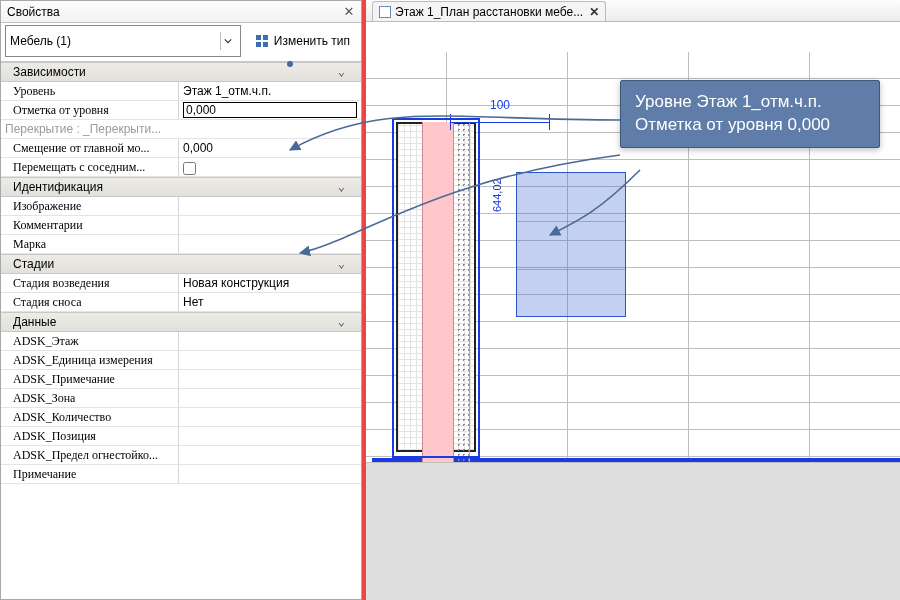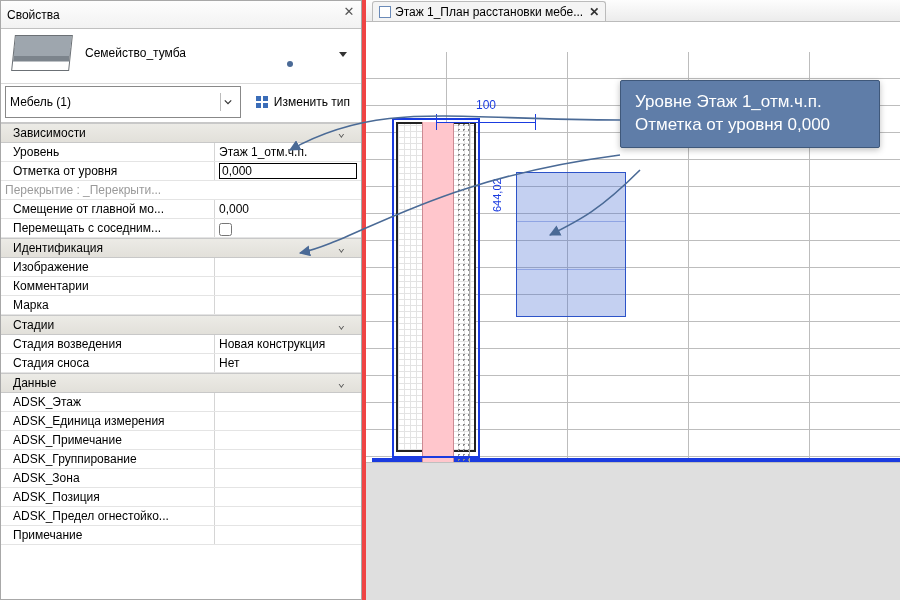--- a/index.html
+++ b/index.html
@@ -18,21 +18,21 @@
   .panel {
     width: 362px;
     border: 1px solid #a8a8a8;
     display: flex;
     flex-direction: column;
     background: #fff;
   }
   .panel-title {
     background: linear-gradient(#fdfdfd,#f2f2f2);
     border-bottom: 1px solid #c0c0c0;
-    height: 28px;
+    height: 22px;
     display: flex;
     align-items: center;
     padding: 0 6px;
     position: relative;
   }
   .panel-title .close {
     position: absolute; right: 4px; top: 2px;
     width: 16px; height: 16px;
     display: flex; align-items: center; justify-content: center;
     font-size: 13px; color: #555; cursor: pointer;
@@ -113,24 +113,24 @@
     font-family: monospace;
     color: #555;
   }
 
   .prow {
     display: flex;
     border-bottom: 1px solid #e4e4e4;
     height: 19px;
   }
   .prow .label {
-    width: 214px;
+    width: 178px;
     padding: 2px 6px 0 12px;
     border-right: 1px solid #d5d5d5;
-    overflow: hidden; white-space: nowrap; text-overflow: ellipsis;
+    overflow: hidden; white-space: nowrap; text-overflow: ellipsis; font-family: Liberation Serif, serif;
   }
   .prow .val {
     flex: 1;
     padding: 2px 4px 0 4px;
     overflow: hidden; white-space: nowrap; text-overflow: ellipsis;
   }
   .dim { color: #9a9a9a; }
   .val input[type=text] {
     width: 100%; border: 1px solid #000;
     height: 16px; font: inherit; padding: 0 2px; margin-top: -1px;
@@ -231,21 +231,21 @@
   }
   .family-box::before, .family-box::after {
     content:""; position:absolute; left:0; right:0; height:1px;
     background:#2d53c8; opacity:0.35;
   }
   .family-box::before { top: 48px; }
   .family-box::after  { top: 96px; }
   
   .dim-line {
     position: absolute;
-    top: 80px; left: 70px;
+    top: 80px; left: 84px;
     height: 40px; width: 100px;
   }
   .dim-line .bar { position:absolute; top:20px; left:0; right:0; height:1px; background:#1a3be0; }
   .dim-line .tick { position:absolute; top:12px; width:1px; height:16px; background:#1a3be0; }
   .dim-line .t1 { left:0; } .dim-line .t2 { right:0; }
   .dim-line .num { position:absolute; top:-4px; left:0; right:0; text-align:center; color:#1a3be0; font-size:12px; }
   .dim-vert {
     position: absolute;
     left: 115px; top: 140px; bottom: 280px; width: 30px;
   }
@@ -276,25 +276,20 @@
 <body>
 
 <div class="root">
 
   <div class="panel">
     <div class="panel-title">
       <span>Свойства</span>
       <span class="close">✕</span>
     </div>
 
-    <div class="type-picker">
-      <div class="cube"></div>
-      <div class="type-name">Семейство_тумба</div>
-      <div class="dropdown-caret"></div>
-    </div>
 
     <div class="filter-row">
       <div class="filter-combo">
         <span>Мебель (1)</span>
         <span class="chev">
           <svg viewBox="0 0 10 10">
               <path d="M1 3 L5 7 L9 3" fill="none" stroke="#333" stroke-width="1.5"></path>
             </svg>
         </span>
       </div>
@@ -366,25 +361,25 @@
         </div>
         <div class="prow">
           <div class="label">ADSK_Единица измерения</div>
           <div class="val"></div>
         </div>
         <div class="prow">
           <div class="label">ADSK_Примечание</div>
           <div class="val"></div>
         </div>
         <div class="prow">
-          <div class="label">ADSK_Группирование</div>
-          <div class="val"></div>
-        </div>
-        <div class="prow">
           <div class="label">ADSK_Зона</div>
+          <div class="val"></div>
+        </div>
+        <div class="prow">
+          <div class="label">ADSK_Количество</div>
           <div class="val"></div>
         </div>
         <div class="prow">
           <div class="label">ADSK_Позиция</div>
           <div class="val"></div>
         </div>
         <div class="prow">
           <div class="label">ADSK_Предел огнестойко...</div>
           <div class="val"></div>
         </div>

